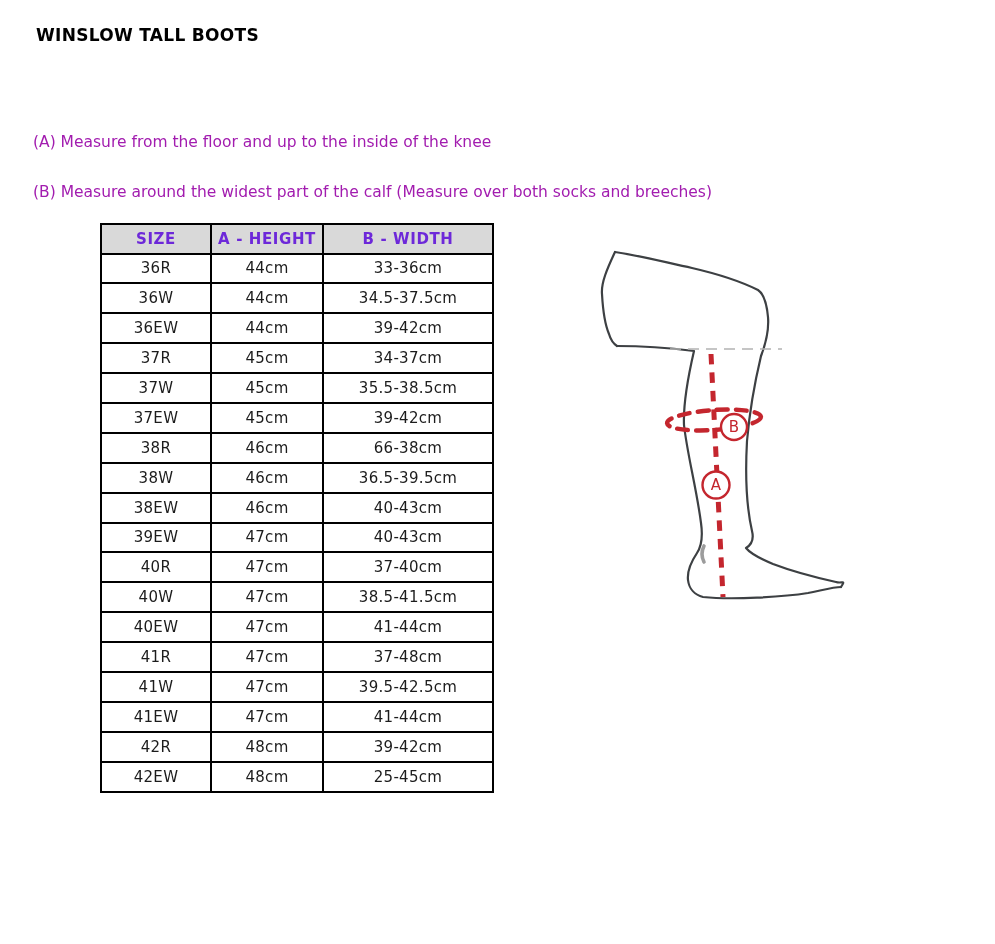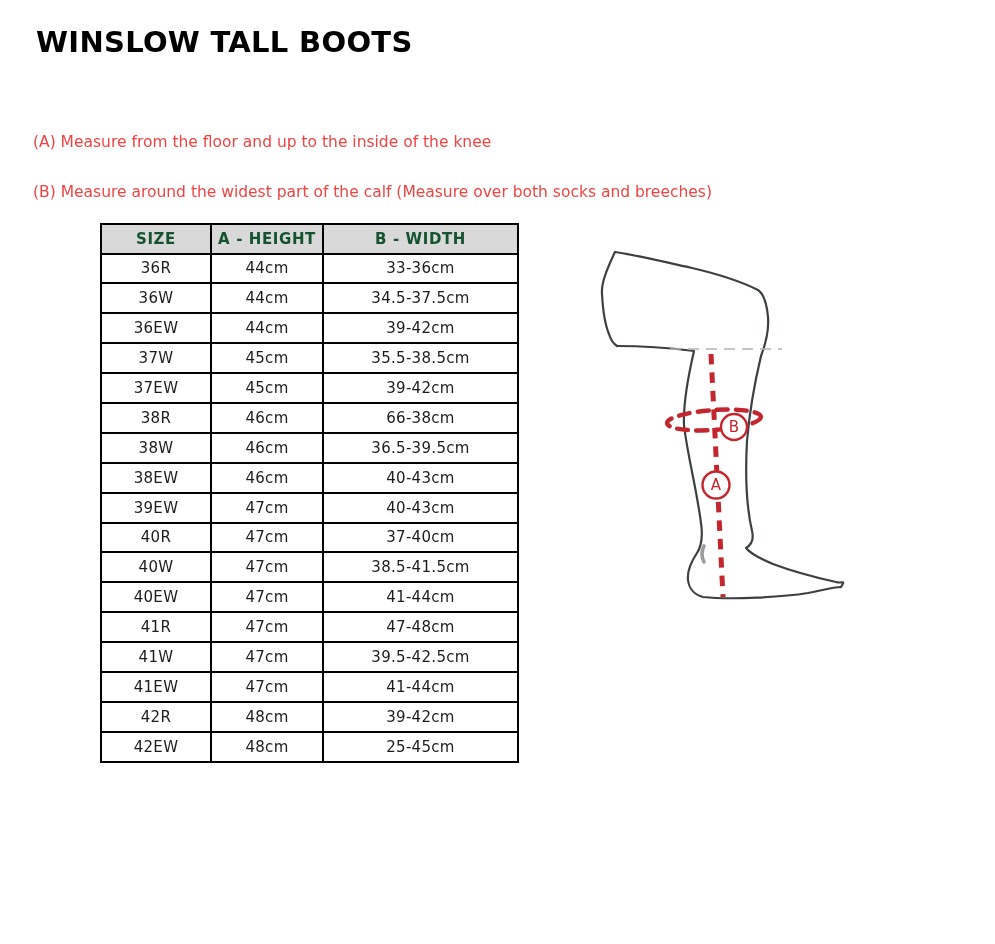--- a/index.html
+++ b/index.html
@@ -12,46 +12,46 @@
   html, body { background: #ffffff; }
   body {
     width: 995px; height: 944px;
     position: relative;
     font-family: "DejaVu Sans", "Liberation Sans", sans-serif;
     color: #1c1c1c;
     overflow: hidden;
   }
   .page-title {
     position: absolute; left: 36px; top: 25px;
-    font-size: 29px; font-weight: bold; color: #000;
+    font-size: 17px; font-weight: bold; color: #000;
     letter-spacing: 0.3px;
   }
-  .instruction { position: absolute; left: 33px; font-size: 15.5px; color: #ef4444; }
+  .instruction { position: absolute; left: 33px; font-size: 15.5px; color: #a21caf; }
   .instruction.a { top: 133px; }
   .instruction.b { top: 166px; margin-top: 17px; }
 
   table.size-table {
     position: absolute; left: 100px; top: 223px;
     border-collapse: collapse; table-layout: fixed;
     font-size: 15px; color: #1c1c1c;
   }
   .size-table th, .size-table td {
     border: 2px solid #000;
     text-align: center; vertical-align: middle;
     padding: 0;
   }
   .size-table th {
     background: var(--header-bg);
     font-weight: bold; height: 29.5px; letter-spacing: 0.6px;
-    font-size: 15px; color: #14532d;
+    font-size: 15px; color: #6d28d9;
   }
   .size-table td { height: 29.9px; letter-spacing: 0.3px; }
   .col-size { width: 110px; }
   .col-height { width: 112px; }
-  .col-width { width: 195px; }
+  .col-width { width: 170px; }
 
   .leg-diagram-wrap {
     position: absolute; left: 570px; top: 230px;
     width: 320px; height: 390px;
   }
   .leg-diagram-wrap svg { display: block; width: 100%; height: 100%; }
   .circle-label {
     font-family: "DejaVu Sans", "Liberation Sans", sans-serif;
     font-size: 15px;
     fill: var(--accent-red);
@@ -83,20 +83,25 @@
     <td>36W</td>
     <td>44cm</td>
     <td>34.5-37.5cm</td>
   </tr>
       <tr>
     <td>36EW</td>
     <td>44cm</td>
     <td>39-42cm</td>
   </tr>
       <tr>
+    <td>37R</td>
+    <td>45cm</td>
+    <td>34-37cm</td>
+  </tr>
+      <tr>
     <td>37W</td>
     <td>45cm</td>
     <td>35.5-38.5cm</td>
   </tr>
       <tr>
     <td>37EW</td>
     <td>45cm</td>
     <td>39-42cm</td>
   </tr>
       <tr>
@@ -130,21 +135,21 @@
     <td>38.5-41.5cm</td>
   </tr>
       <tr>
     <td>40EW</td>
     <td>47cm</td>
     <td>41-44cm</td>
   </tr>
       <tr>
     <td>41R</td>
     <td>47cm</td>
-    <td>47-48cm</td>
+    <td>37-48cm</td>
   </tr>
       <tr>
     <td>41W</td>
     <td>47cm</td>
     <td>39.5-42.5cm</td>
   </tr>
       <tr>
     <td>41EW</td>
     <td>47cm</td>
     <td>41-44cm</td>

